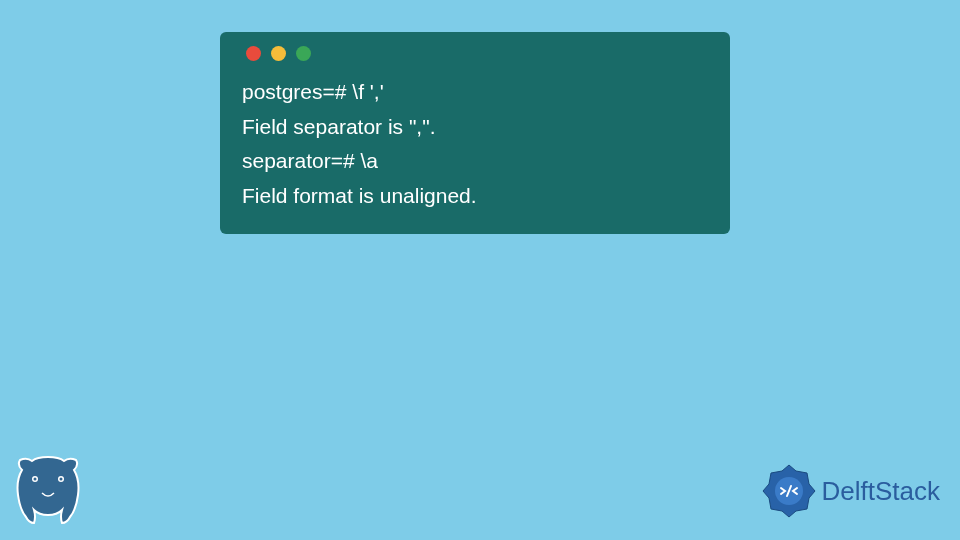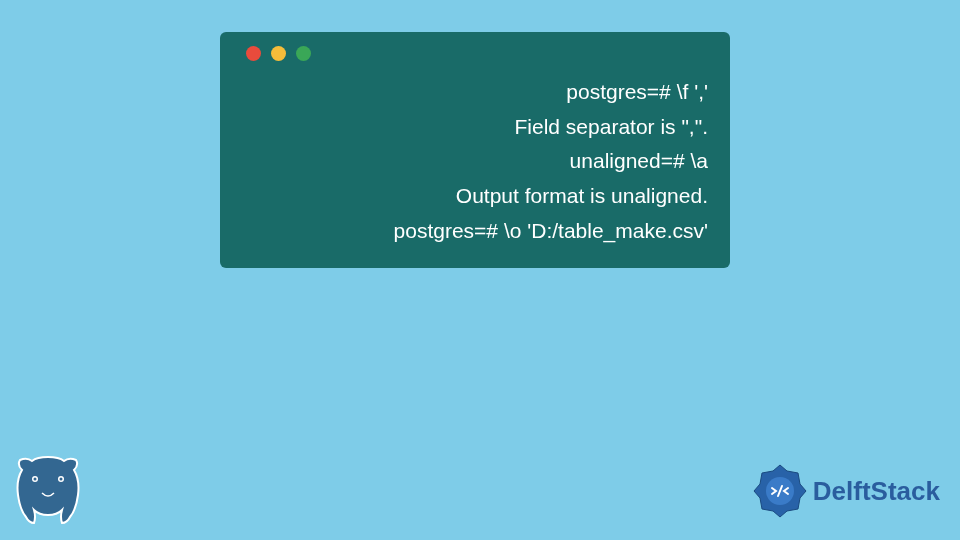--- a/index.html
+++ b/index.html
@@ -16,21 +16,20 @@
       overflow: hidden;
     }
     .terminal {
       position: absolute;
       top: 32px;
       left: 220px;
       width: 510px;
       background-color: #196b68;
       border-radius: 6px;
       padding: 14px 22px 20px 22px;
-      text-align: right;
     }
     .traffic-lights {
       display: flex;
       gap: 10px;
       margin-bottom: 14px;
       margin-left: 4px;
     }
     .traffic-light {
       width: 15px;
       height: 15px;
@@ -60,37 +59,36 @@
       align-items: center;
       gap: 4px;
     }
     .delftstack-icon {
       width: 58px;
       height: 58px;
     }
     .delftstack-text {
       color: #2a5d9e;
       font-size: 26px;
-      font-weight: 700;
+      font-weight: 400;
     }
   </style>
 </head>
 <body>
 
 <div class="terminal">
   <div class="traffic-lights">
     <div class="traffic-light red"></div>
     <div class="traffic-light yellow"></div>
     <div class="traffic-light green"></div>
   </div>
   <div class="code-line">postgres=# \f ','</div>
   <div class="code-line">Field separator is ",".</div>
-  <div class="code-line">unaligned=# \a</div>
-  <div class="code-line">Output format is unaligned.</div>
-  <div class="code-line">postgres=# \o 'D:/table_make.csv'</div>
+  <div class="code-line">separator=# \a</div>
+  <div class="code-line">Field format is unaligned.</div>
 </div>
 
 <svg class="elephant-logo" viewBox="0 0 72 75">
   <path d="M 10 15 Q 5 10 8 5 Q 15 2 20 6 Q 25 2 36 2 Q 47 2 52 6 Q 57 2 64 5 Q 67 10 62 15 Q 68 25 66 40 Q 64 55 58 62 Q 55 68 50 68 Q 48 62 50 55 Q 45 60 36 60 Q 27 60 22 55 Q 24 62 22 68 Q 17 68 14 62 Q 8 55 6 40 Q 4 25 10 15 Z" fill="#336791" stroke="#ffffff" stroke-width="2"></path>
   <circle cx="23" cy="24" r="3" fill="#ffffff"></circle>
   <circle cx="49" cy="24" r="3" fill="#ffffff"></circle>
   <circle cx="23" cy="24" r="1.5" fill="#336791"></circle>
   <circle cx="49" cy="24" r="1.5" fill="#336791"></circle>
   <path d="M 30 38 Q 36 44 42 38" fill="none" stroke="#ffffff" stroke-width="1.5"></path>
 </svg>

